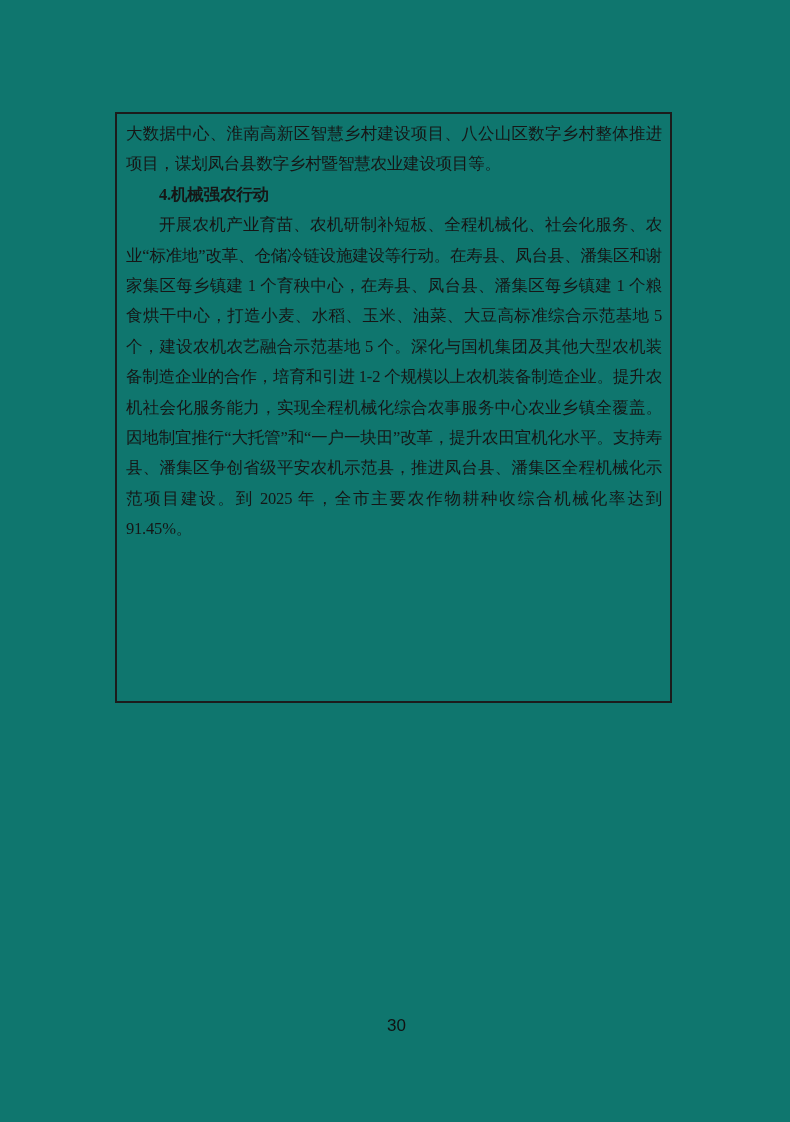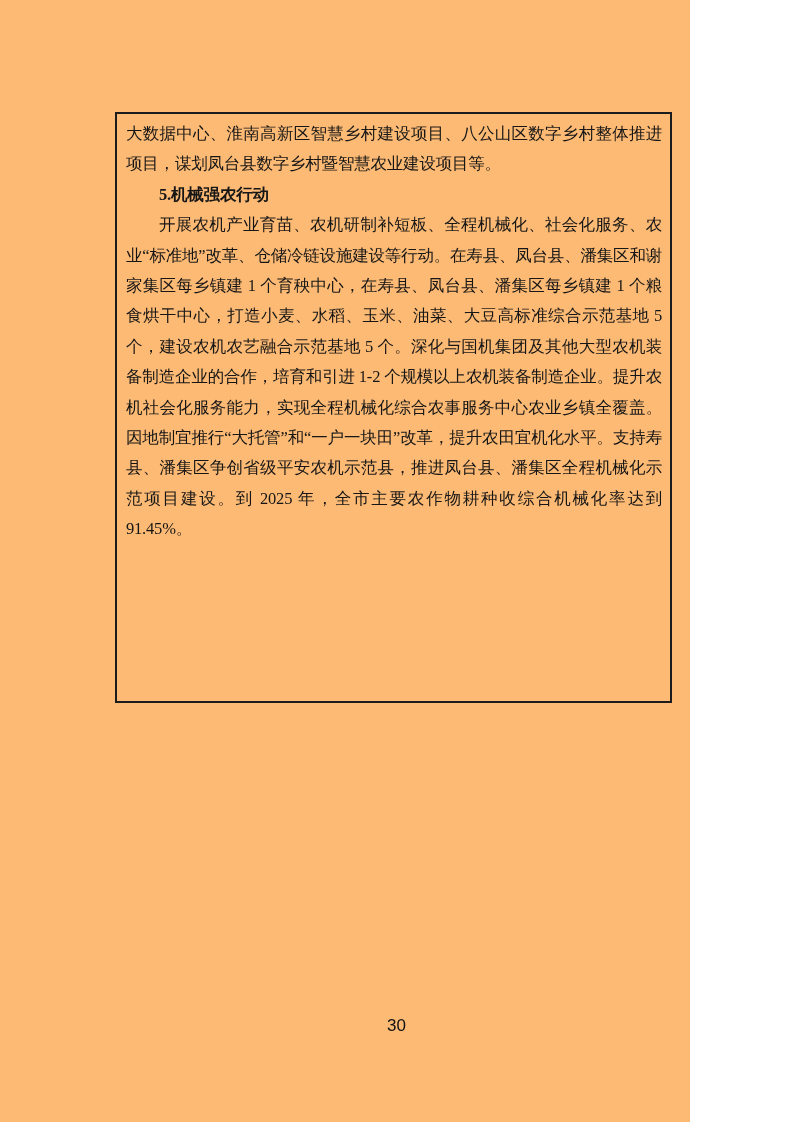--- a/index.html
+++ b/index.html
@@ -4,23 +4,23 @@
 <style>
   * { margin: 0; padding: 0; box-sizing: border-box; }
   html, body {
     width: 790px;
     height: 1122px;
     background: #ffffff;
     font-family: "Liberation Serif", "DejaVu Serif", serif;
   }
   .page {
     position: relative;
-    width: 690px;
+    width: 790px;
     height: 1122px;
-    background: #fdba74;
+    background: #0f766e;
     overflow: hidden;
   }
   .content-box {
     position: absolute;
     left: 115px;
     top: 112px;
     width: 557px;
     height: 591px;
     border: 2px solid #1c1c1c;
     padding: 5px 8px 0 9px;
@@ -54,17 +54,17 @@
     font-size: 17px;
     color: #111111;
   }
 </style>
 </head>
 <body>
 
 <div class="page">
   <div class="content-box">
       <p class="body-continuation">大数据中心、淮南高新区智慧乡村建设项目、八公山区数字乡村整体推进项目，谋划凤台县数字乡村暨智慧农业建设项目等。</p>
-      <p class="heading">5.机械强农行动</p>
+      <p class="heading">4.机械强农行动</p>
       <p class="body">开展农机产业育苗、农机研制补短板、全程机械化、社会化服务、农业“标准地”改革、仓储冷链设施建设等行动。在寿县、凤台县、潘集区和谢家集区每乡镇建 1 个育秧中心，在寿县、凤台县、潘集区每乡镇建 1 个粮食烘干中心，打造小麦、水稻、玉米、油菜、大豆高标准综合示范基地 5 个，建设农机农艺融合示范基地 5 个。深化与国机集团及其他大型农机装备制造企业的合作，培育和引进 1-2 个规模以上农机装备制造企业。提升农机社会化服务能力，实现全程机械化综合农事服务中心农业乡镇全覆盖。因地制宜推行“大托管”和“一户一块田”改革，提升农田宜机化水平。支持寿县、潘集区争创省级平安农机示范县，推进凤台县、潘集区全程机械化示范项目建设。到 2025 年，全市主要农作物耕种收综合机械化率达到 91.45%。</p>
     </div>
   <div class="page-number">30</div>
 </div>
 
 </body></html>

